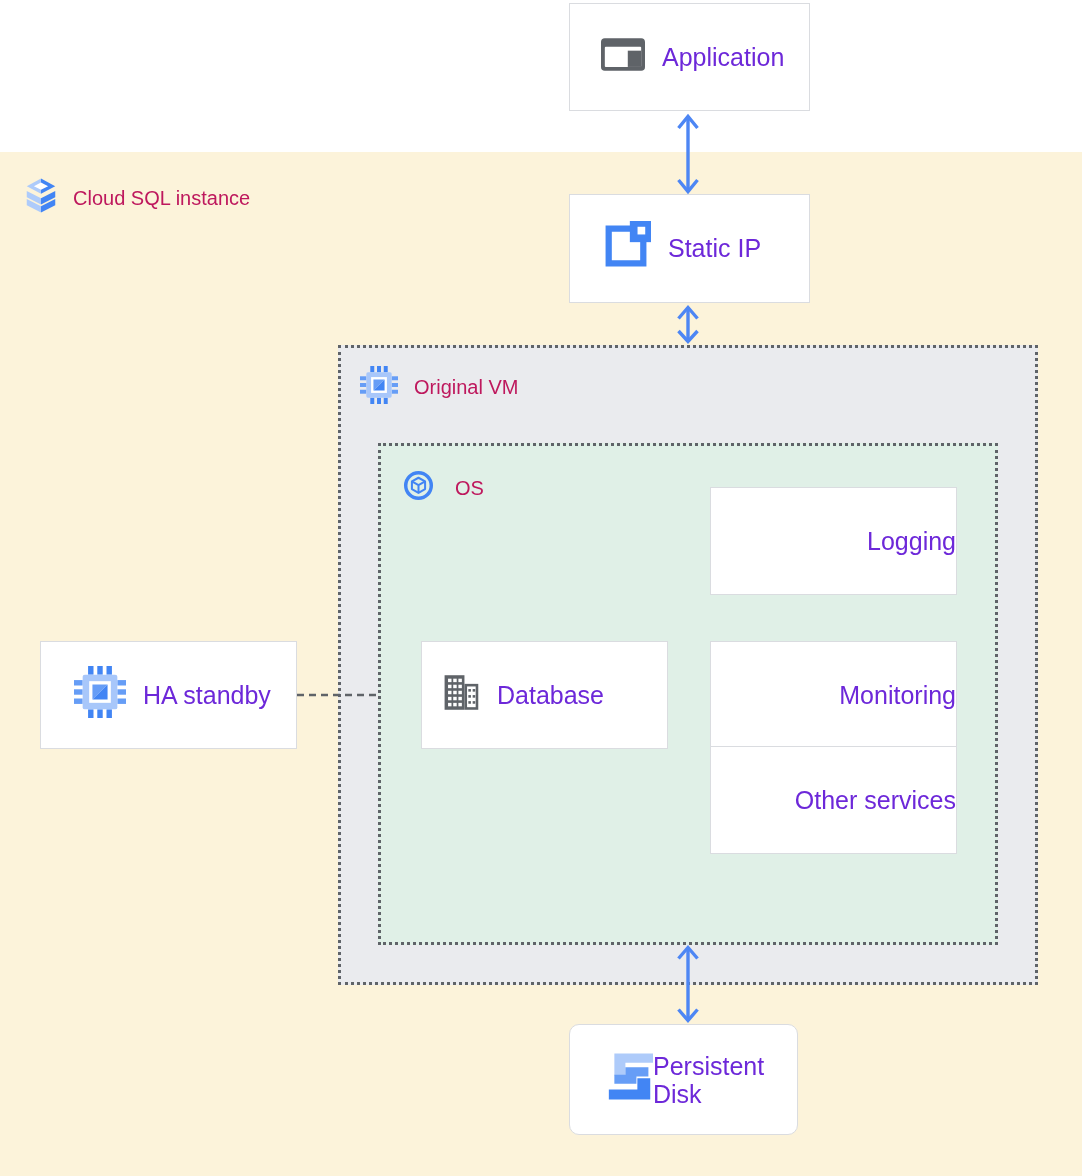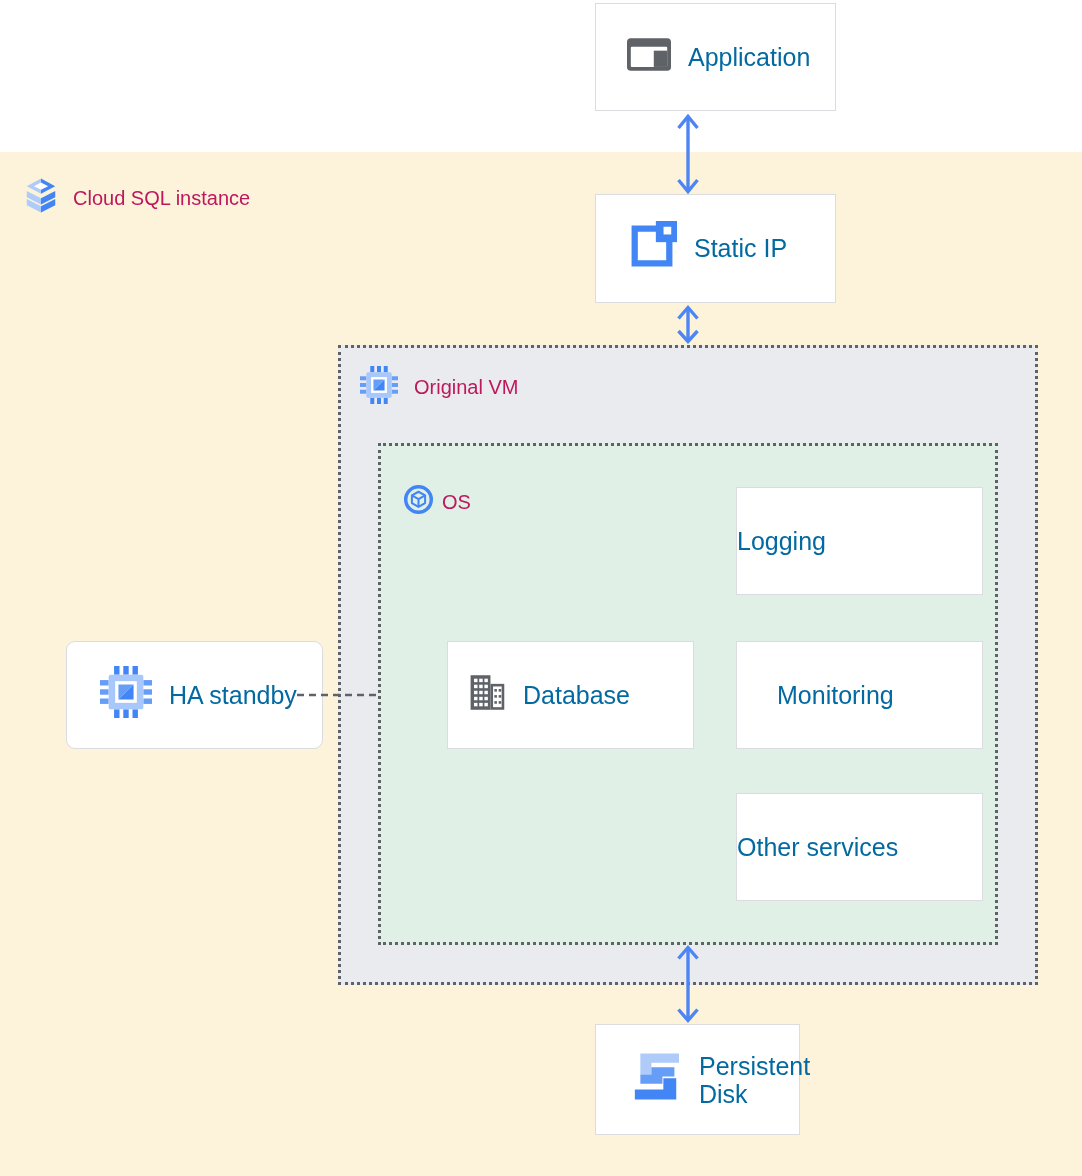--- a/index.html
+++ b/index.html
@@ -5,35 +5,35 @@
   html,body{margin:0;padding:0;background:#ffffff;}
   .canvas{position:relative;width:1082px;height:1176px;background:#ffffff;overflow:hidden;
           font-family:"Liberation Sans","DejaVu Sans",sans-serif;}
   .region{position:absolute;box-sizing:border-box;}
   .region-sql{left:0;top:152px;width:1082px;height:1024px;background:#fcf3da;}
   .region-vm{left:338px;top:345px;width:700px;height:640px;background:#eaebee;border:3px dotted #5f6368;}
   .region-os{left:378px;top:443px;width:620px;height:502px;background:#e0f0e7;border:3px dotted #5f6368;}
   .region-label{position:absolute;display:flex;align-items:center;gap:16px;
                 font-size:20px;color:#be185d;white-space:nowrap;}
   .box{position:absolute;box-sizing:border-box;background:#ffffff;border:1px solid #dadce0;
-       display:flex;align-items:center;color:#0369a1;font-size:25px;margin-left:26px;}
-  .box.center{justify-content:flex-start;}
+       display:flex;align-items:center;color:#6d28d9;font-size:25px;}
+  .box.center{justify-content:flex-end;}
   .box.lead{padding-left:31px;gap:17px;}
   #box-application{left:569px;top:3px;width:241px;height:108px;}
   #box-static-ip{left:569px;top:194px;width:241px;height:109px;}
-  #box-ha{left:40px;top:641px;width:257px;height:108px;padding-left:33px;border-radius:9px;}
+  #box-ha{left:40px;top:641px;width:257px;height:108px;padding-left:33px;}
   #box-database{left:421px;top:641px;width:247px;height:108px;padding-left:20px;}
   #box-logging{left:710px;top:487px;width:247px;height:108px;}
   #box-monitoring{left:710px;top:641px;width:247px;height:108px;padding-left:40px;}
-  #box-other{left:710px;top:793px;width:247px;height:108px;}
-  #box-pd{left:569px;top:1024px;width:205px;height:111px;padding-left:37px;gap:20px;}
+  #box-other{left:710px;top:746px;width:247px;height:108px;}
+  #box-pd{left:569px;top:1024px;width:229px;height:111px;padding-left:37px;border-radius:10px;}
   #box-pd .pd-label{width:125px;line-height:28px;}
   #label-sql{left:25px;top:176px;}
   #label-vm{left:360px;top:366px;}
-  #label-os{left:403px;top:484px;gap:8px;text-align:center;}
+  #label-os{left:403px;top:470px;gap:21px;text-align:center;}
   .overlay{position:absolute;left:0;top:0;width:1082px;height:1176px;pointer-events:none;}
   .node-text{white-space:nowrap;}
 </style>
 </head>
 <body>
 
 <div class="canvas">
 
   <div class="region region-sql"></div>
 

